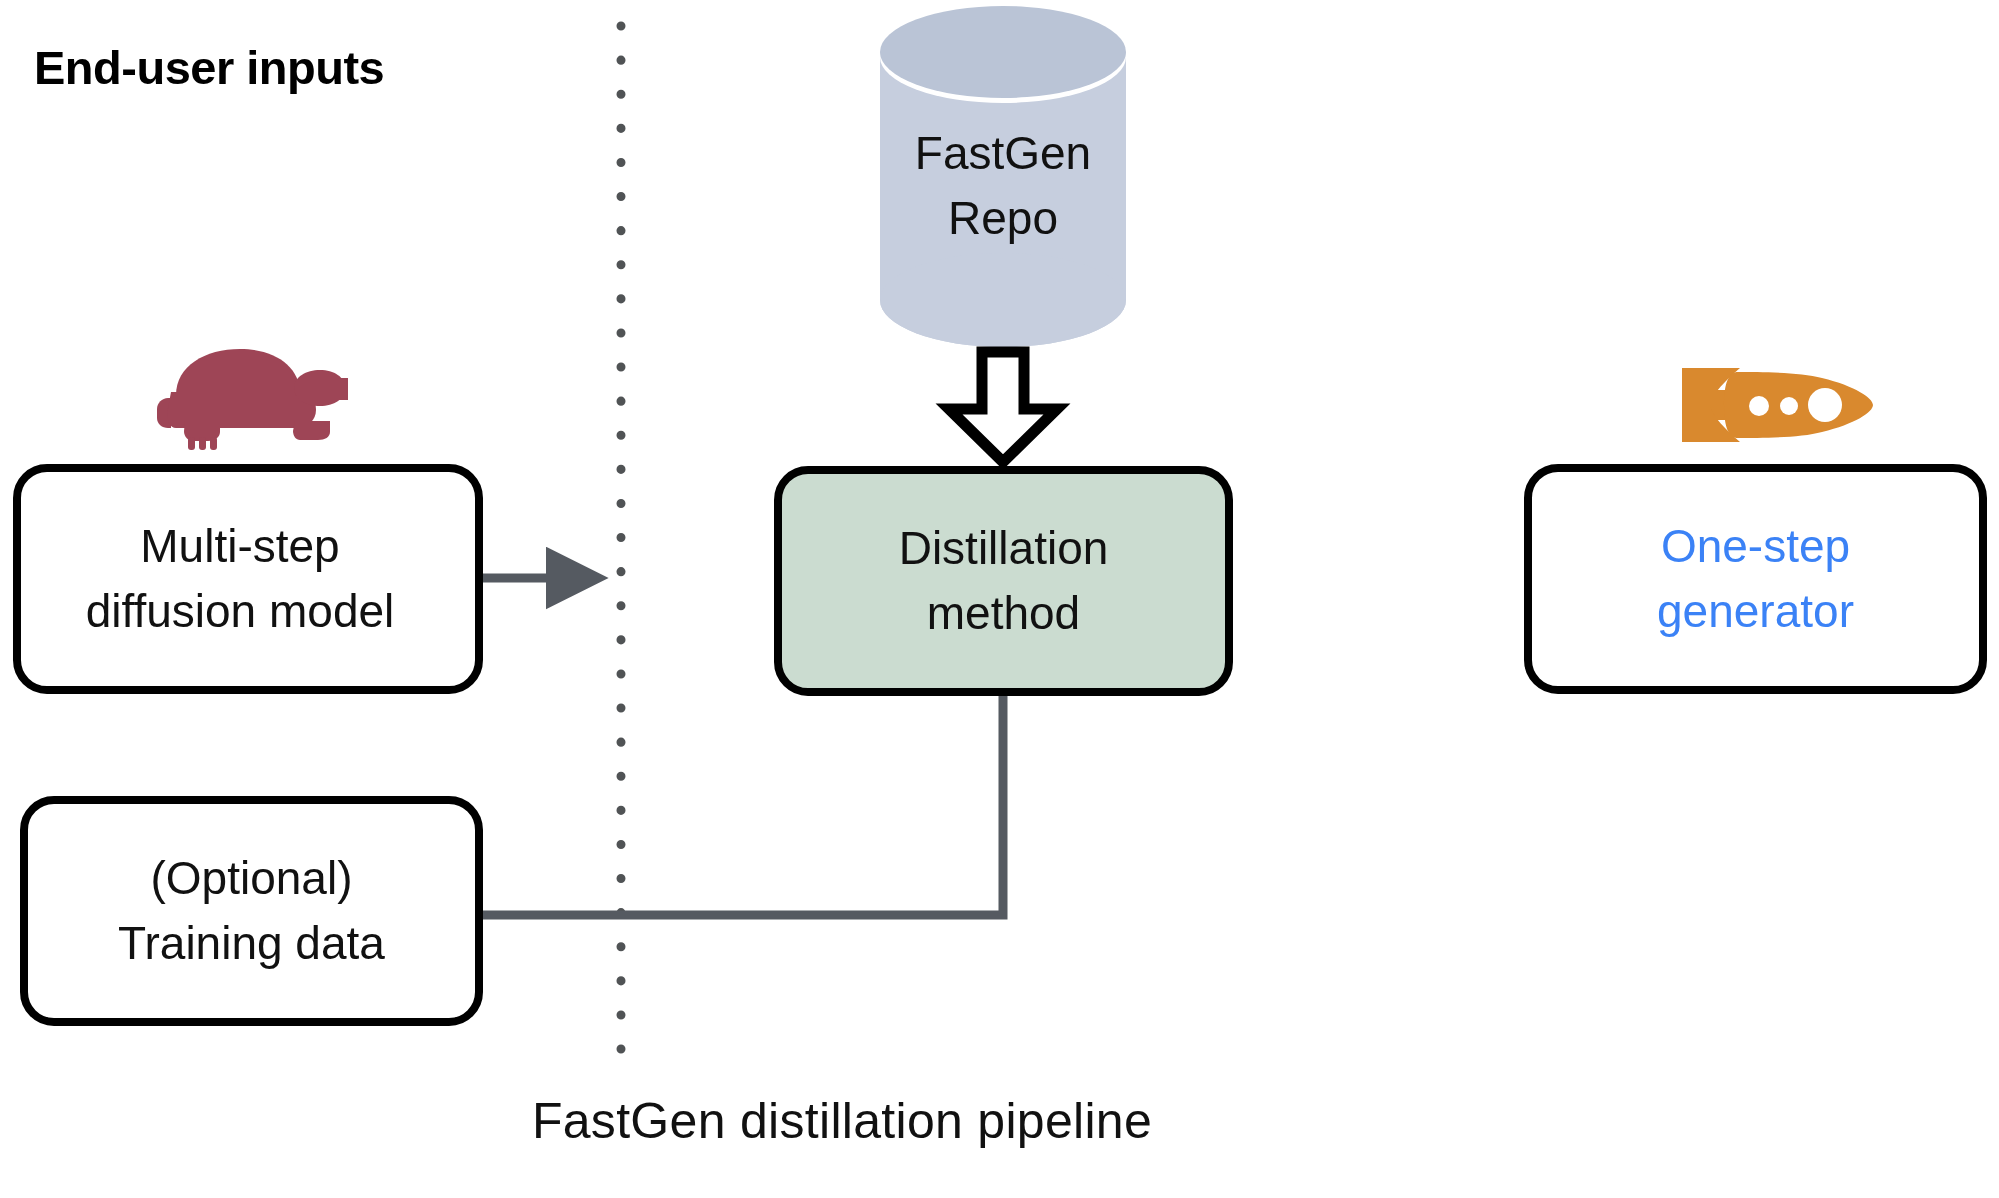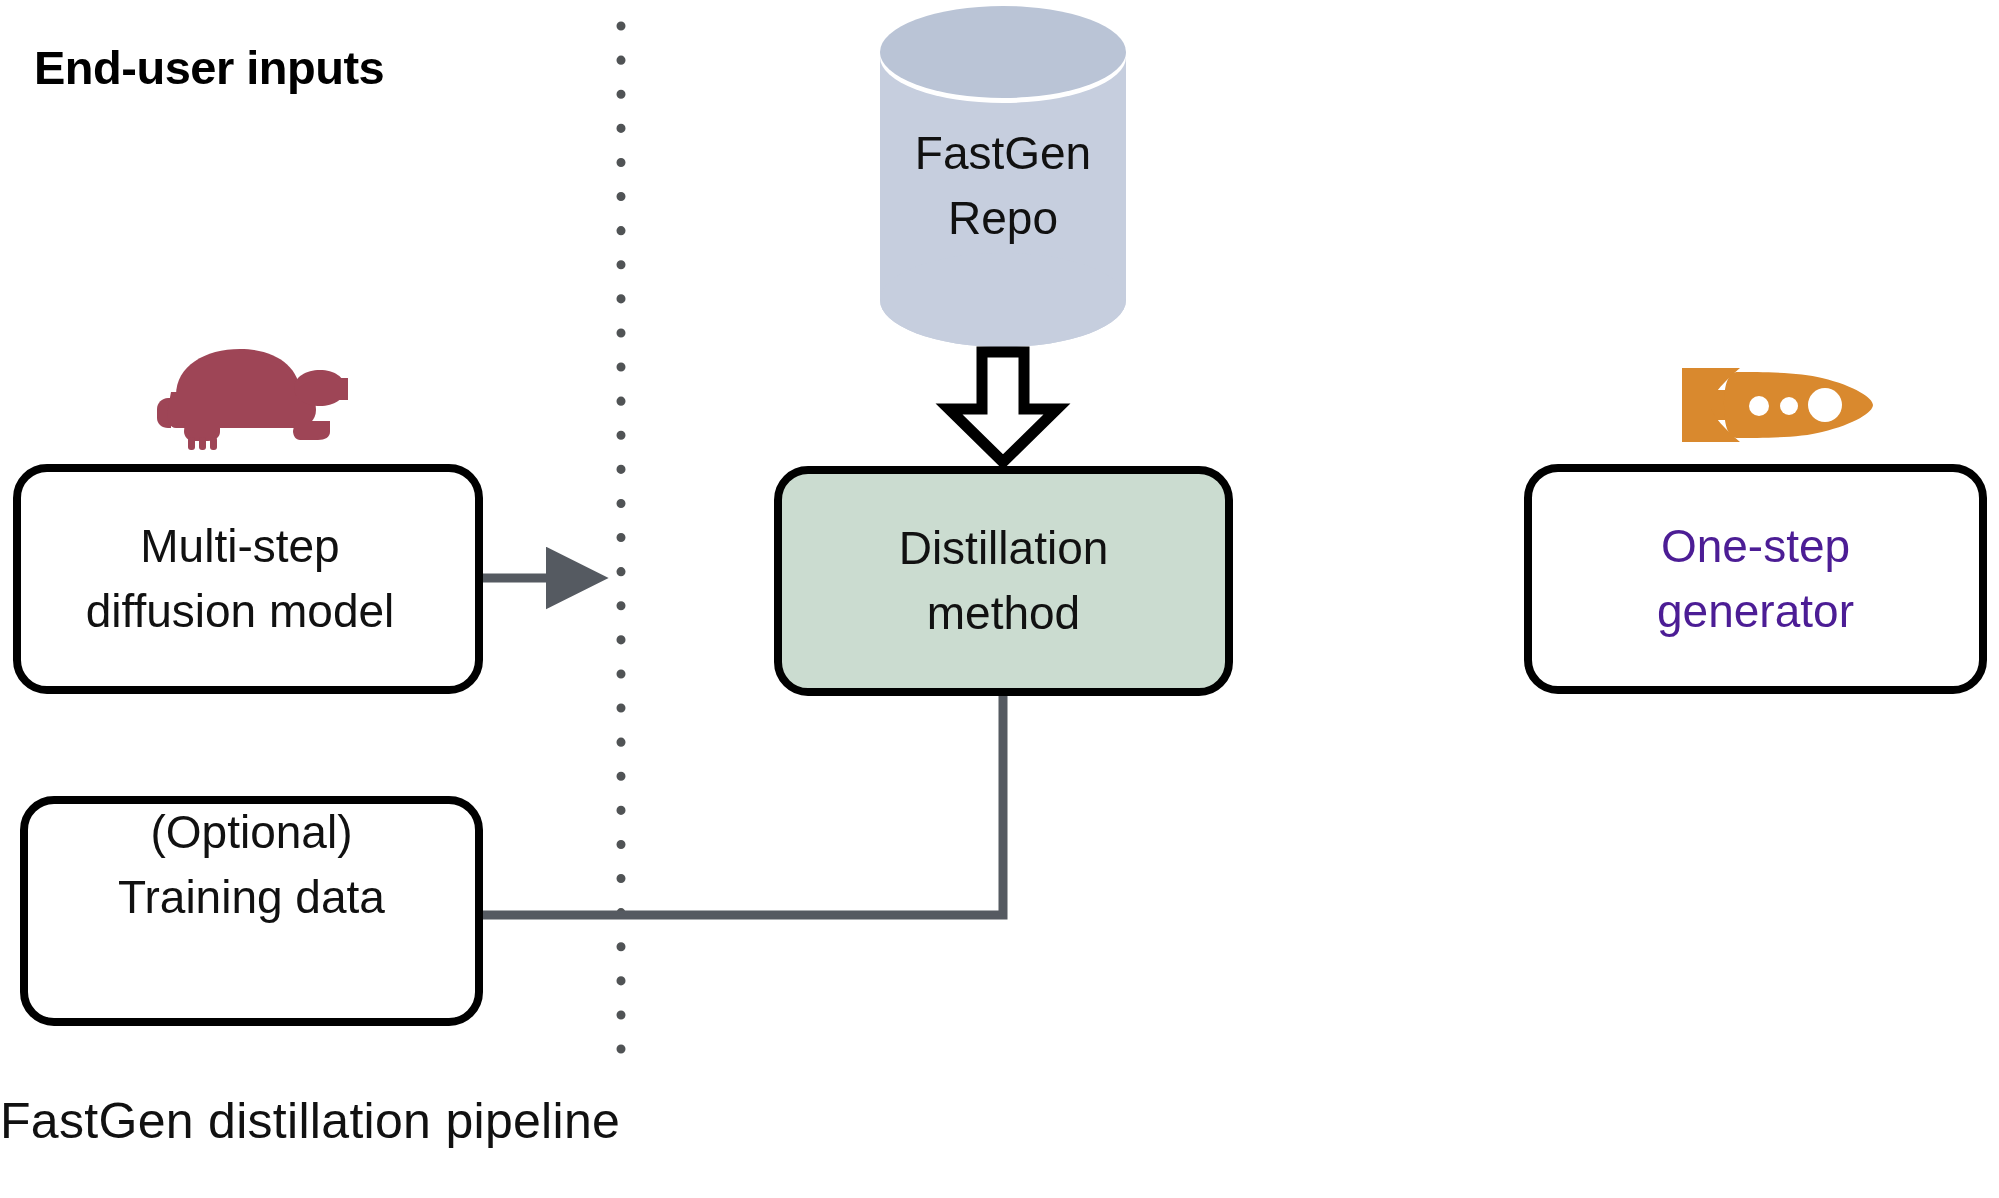--- a/index.html
+++ b/index.html
@@ -155,42 +155,42 @@
   <div style="position:absolute; left:9px; top:468px; width:462px; height:222px;
               display:flex; align-items:center; justify-content:center;
               text-align:center; font-size:46px; line-height:1.42; color:#111;">
     <div>
       <span>Multi-step</span><br>
       <span>diffusion model</span>
     </div>
   </div>
 
   <div style="position:absolute; left:24px; top:800px; width:455px; height:222px;
-              display:flex; align-items:flex-start; justify-content:center;
+              display:flex; align-items:center; justify-content:center;
               text-align:center; font-size:46px; line-height:1.42; color:#111;">
     <div>
       <span>(Optional)</span><br>
       <span>Training data</span>
     </div>
   </div>
 
   <div style="position:absolute; left:778px; top:470px; width:451px; height:222px;
               display:flex; align-items:center; justify-content:center;
               text-align:center; font-size:46px; line-height:1.42; color:#111;">
     <div>
       <span>Distillation</span><br>
       <span>method</span>
     </div>
   </div>
 
   <div style="position:absolute; left:1528px; top:468px; width:455px; height:222px;
               display:flex; align-items:center; justify-content:center;
-              text-align:center; font-size:46px; line-height:1.42; color:#4c1d95;">
+              text-align:center; font-size:46px; line-height:1.42; color:#3b82f6;">
     <div>
       <span>One-step</span><br>
       <span>generator</span>
     </div>
   </div>
 
   <div style="position:absolute; left:0; top:1092px; width:1684px;
-              text-align:left; font-size:50px; color:#111; letter-spacing:0.3px;">FastGen distillation pipeline</div>
+              text-align:center; font-size:50px; color:#111; letter-spacing:0.3px;">FastGen distillation pipeline</div>
 
 </div>
 
 </body></html>

